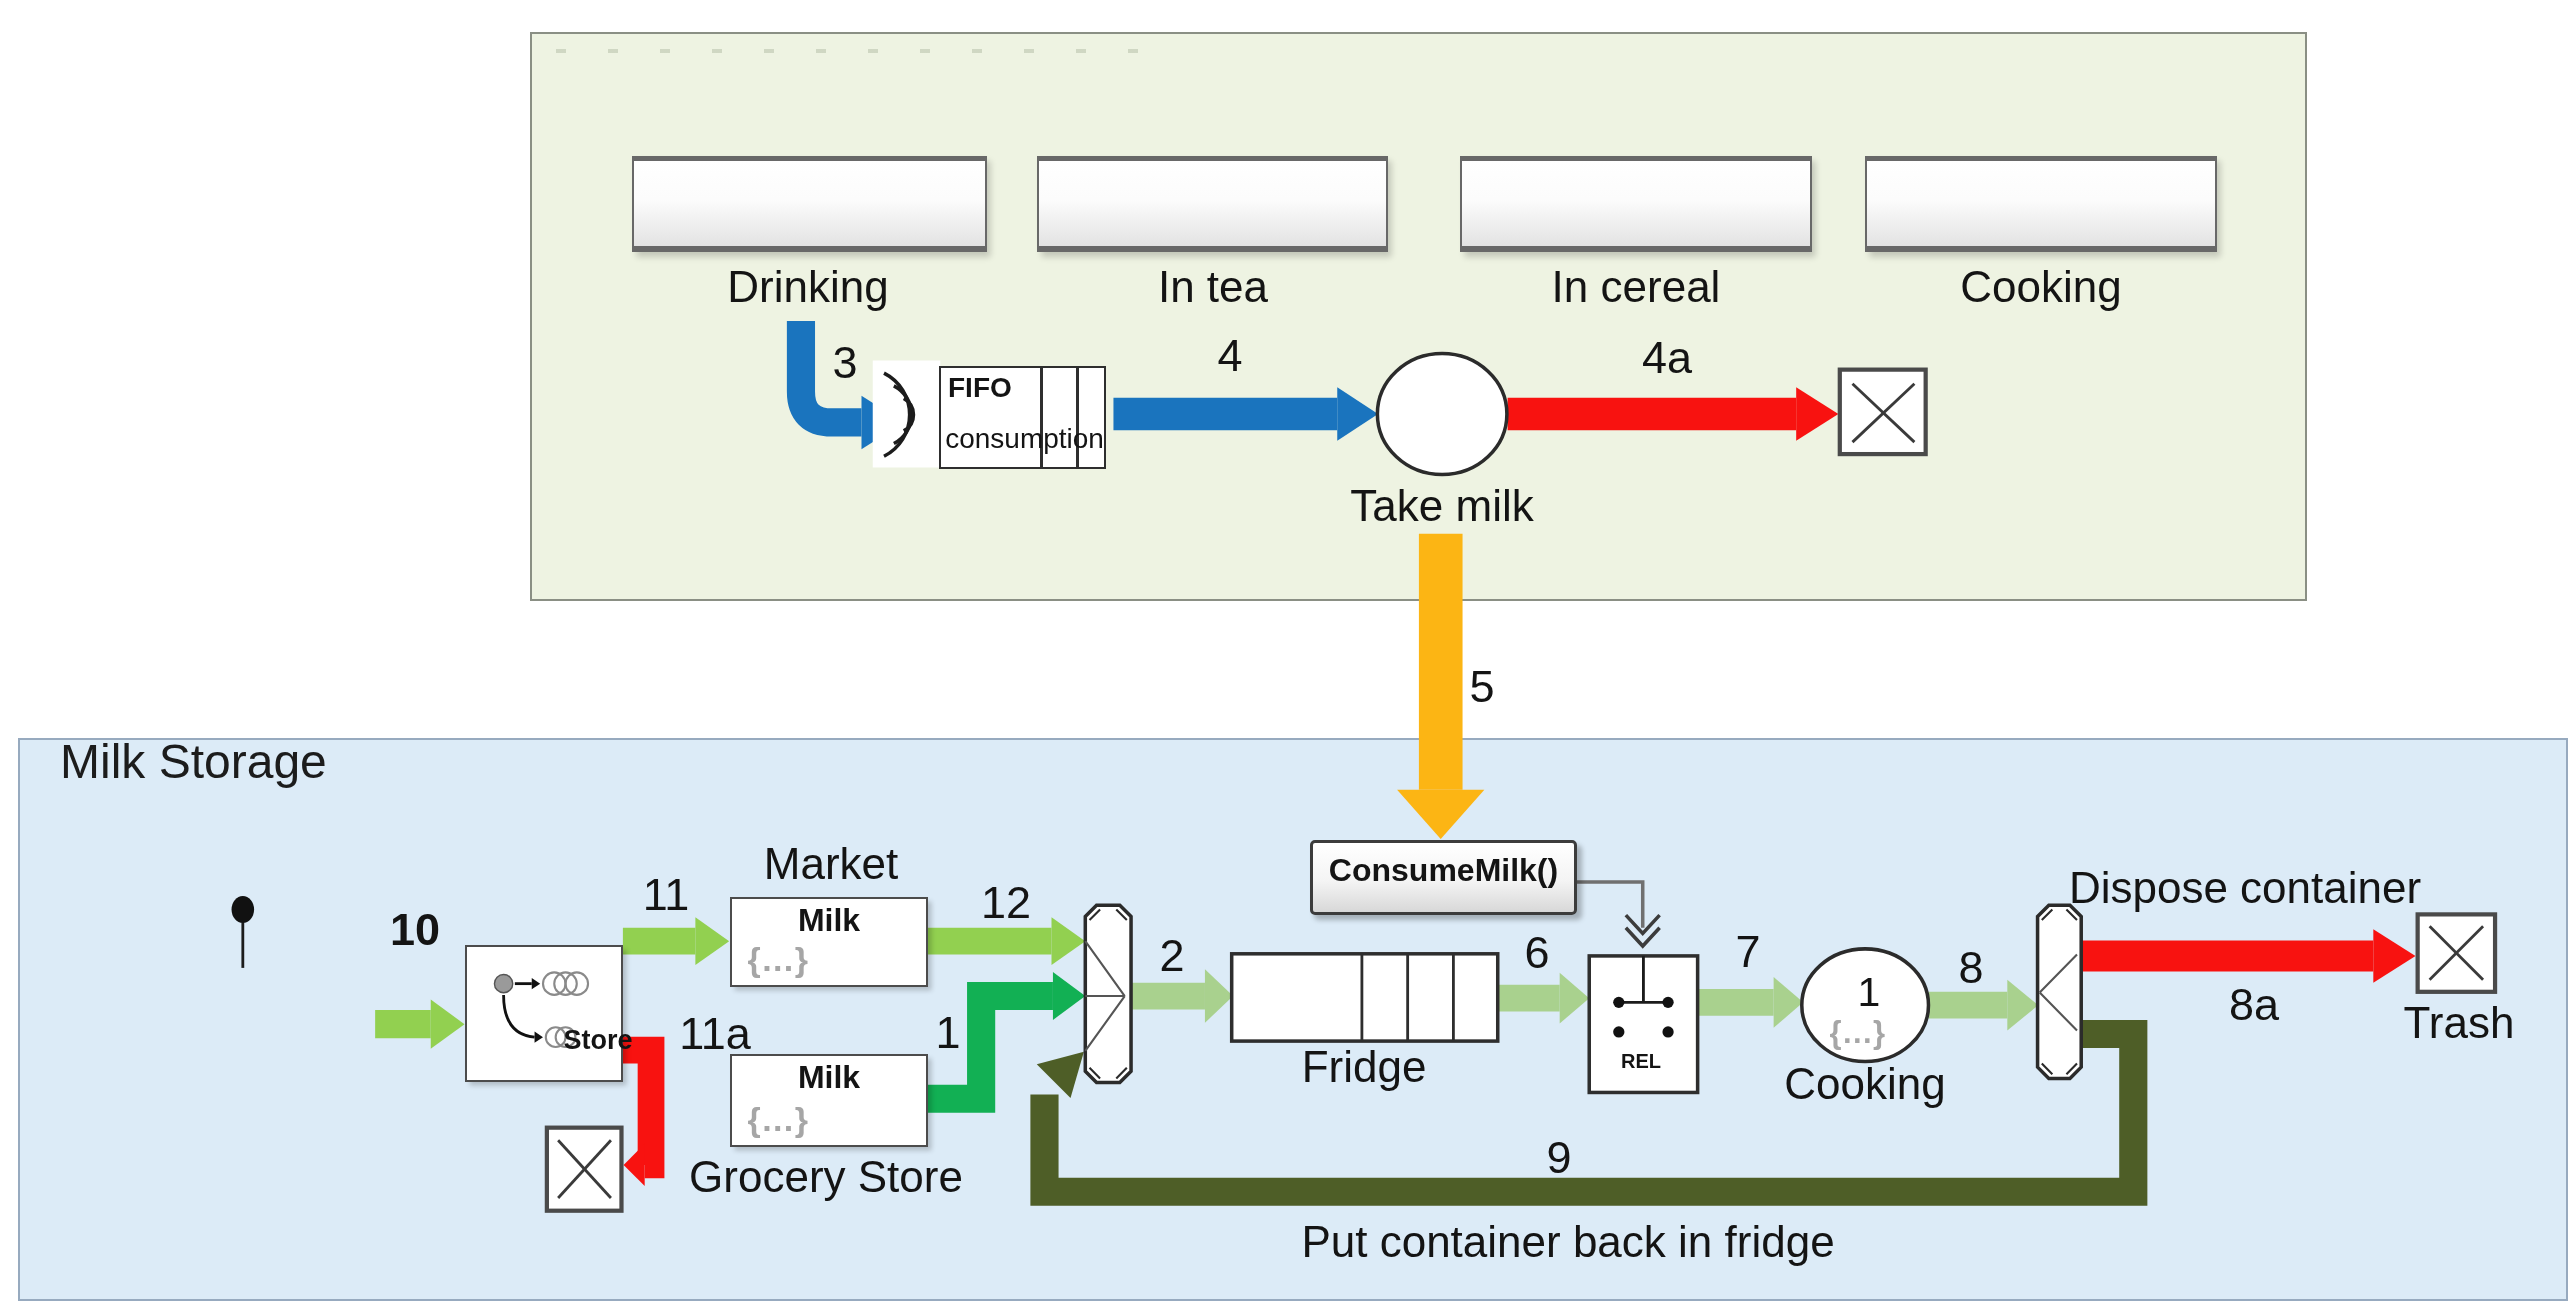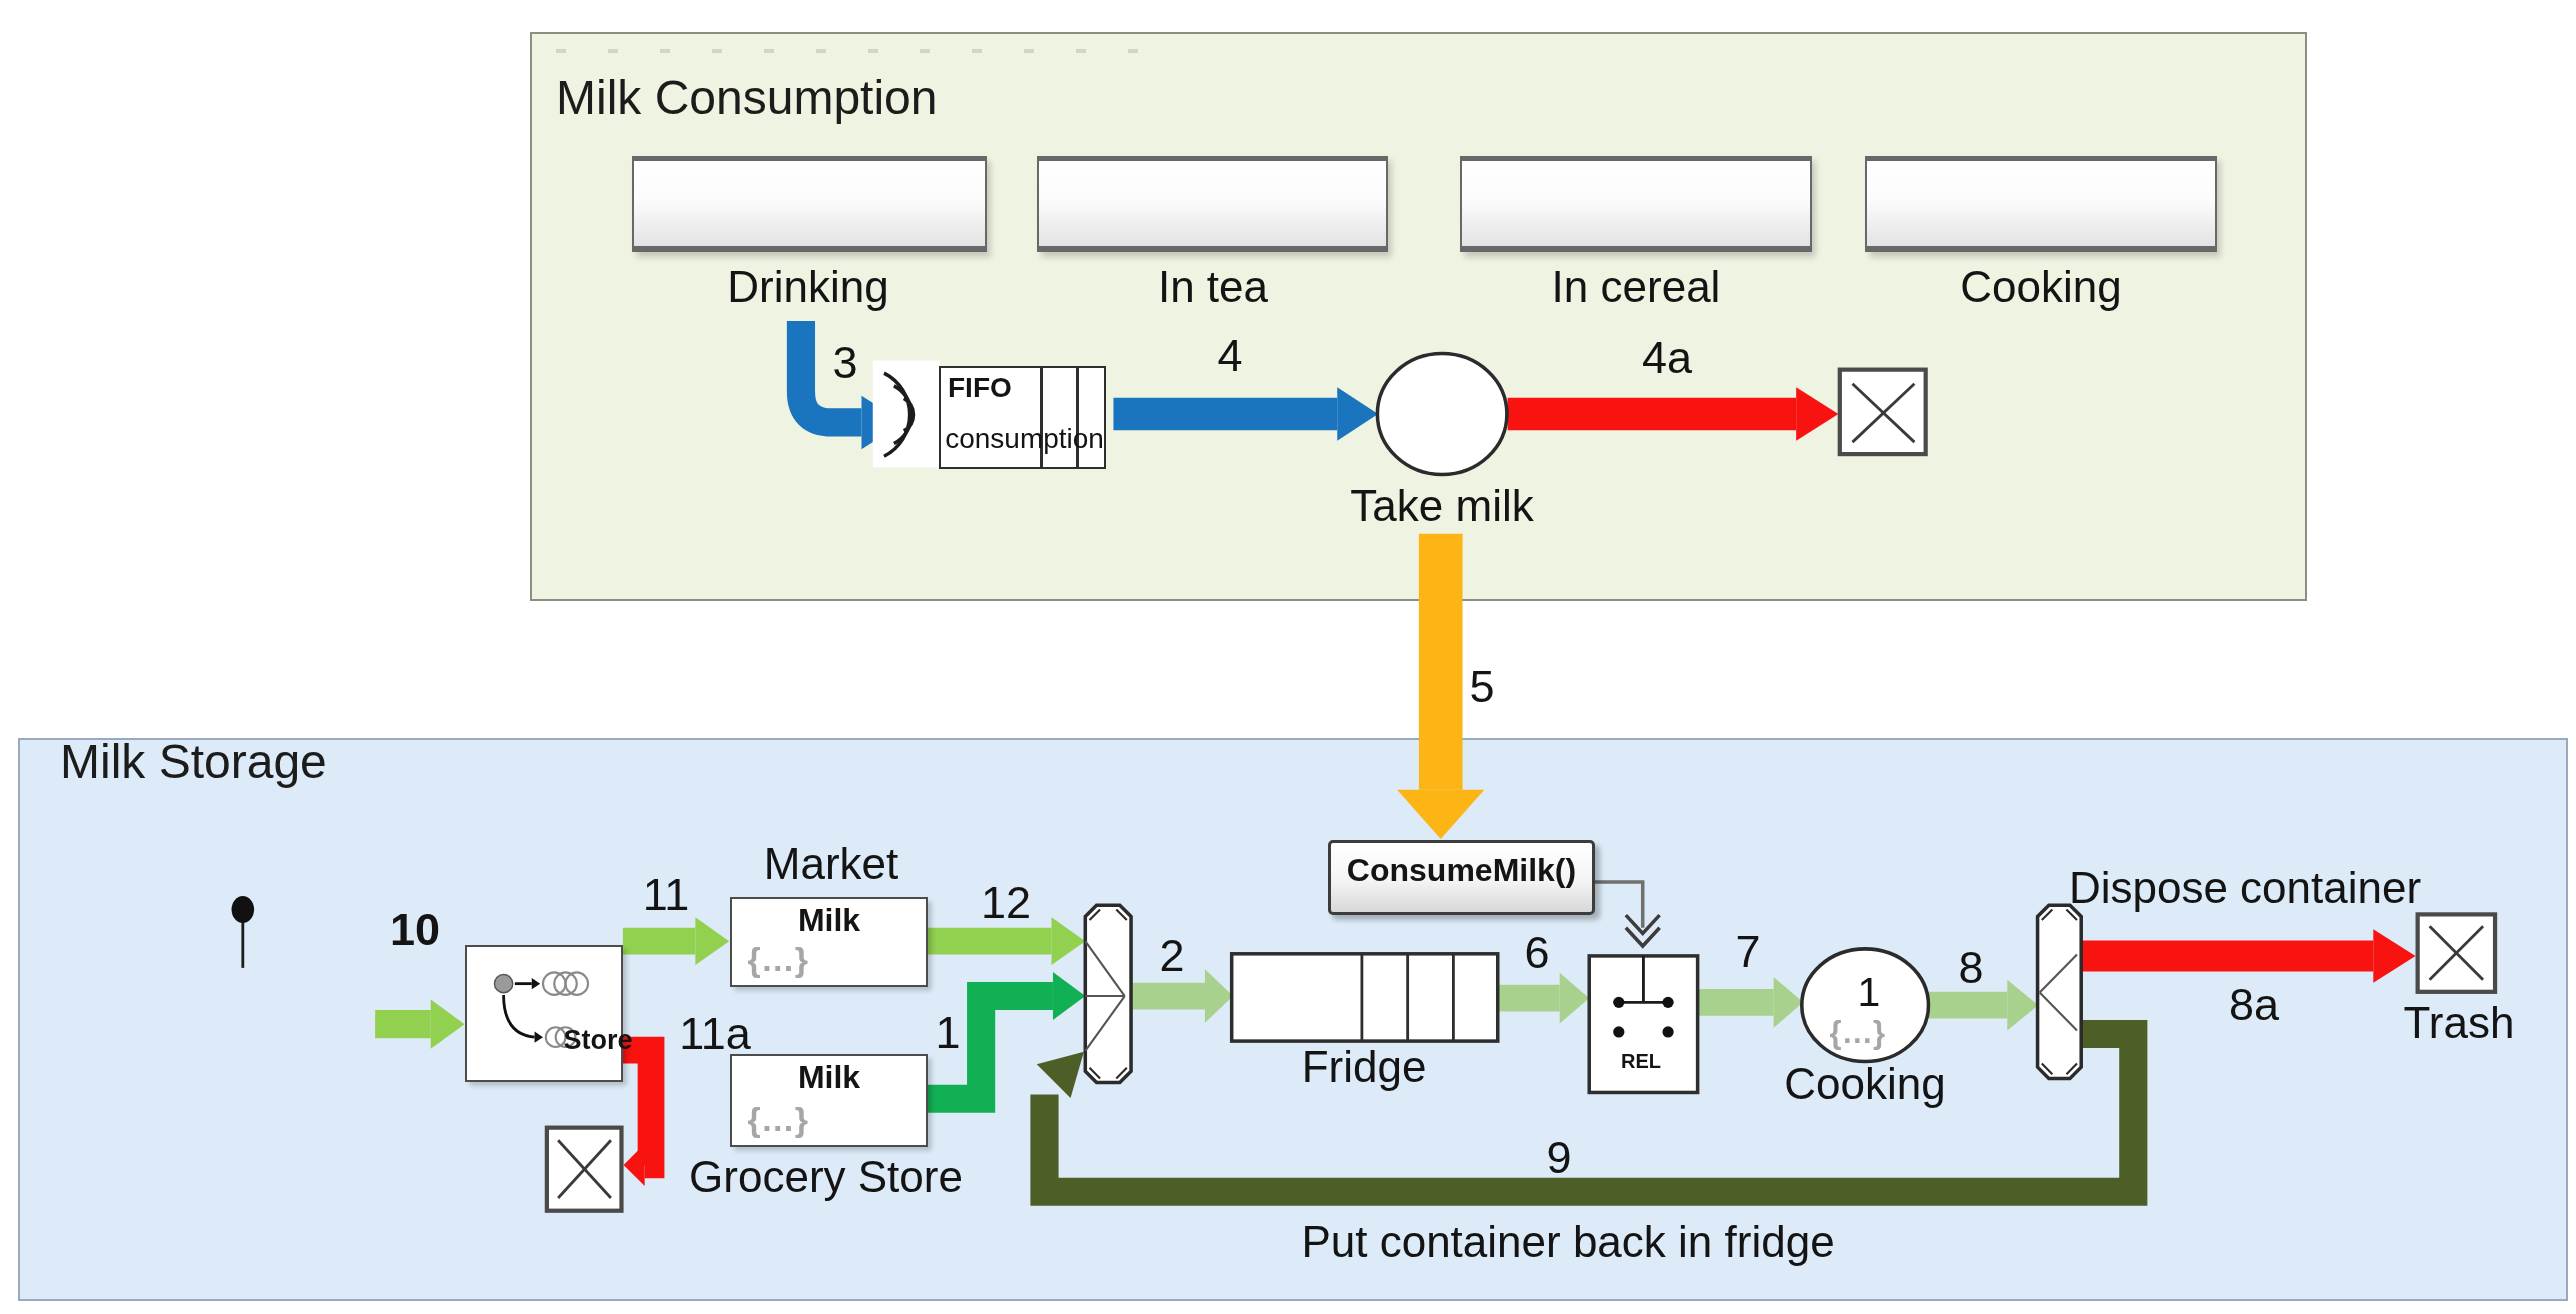--- a/index.html
+++ b/index.html
@@ -10,39 +10,38 @@
   #panel-storage{left:17.6px;top:738px;width:2550px;height:563px;background:#dcebf7;border:2.1px solid #97aabf;}
   .panel-title{position:absolute;font-size:48px;color:#1c1c1c;white-space:nowrap;}
   .artifact{position:absolute;width:619px;height:4.2px;opacity:.65;
      background:repeating-linear-gradient(90deg,#bfc8b2 0 10px,transparent 10px 52px);}
   svg{position:absolute;left:0;top:0;z-index:1;}
   .block{position:absolute;box-sizing:border-box;z-index:2;}
   .src-block{background:linear-gradient(180deg,#ffffff 0%,#fcfcfc 45%,#e3e3e3 100%);
      border:solid #686868;border-width:5px 2.1px 6.3px 2.1px;box-shadow:4.2px 5px 6.3px rgba(0,0,0,.18);}
   .fn-block{background:linear-gradient(180deg,#ffffff 0%,#f4f4f4 55%,#d8d8d8 100%);
      border:3.5px solid #3c3c3c;border-radius:5px;box-shadow:4.2px 5px 5.6px rgba(0,0,0,.25);
-     display:flex;align-items:center;justify-content:center;font-weight:bold;font-size:32px;margin-left:18px;}
+     display:flex;align-items:center;justify-content:center;font-weight:bold;font-size:32px;}
   .store-block{background:#ffffff;border:2.8px solid #4c4c4c;box-shadow:3.5px 4.2px 5px rgba(0,0,0,.2);}
   .fifo-block{background:#ffffff;border:2.1px solid #2e2e2e;}
   .lbl{position:absolute;z-index:3;transform:translate(-50%,-50%);font-size:44px;color:#141414;white-space:nowrap;}
   .num{position:absolute;z-index:3;transform:translate(-50%,-50%);font-size:45px;color:#141414;white-space:nowrap;}
   .milk-tag{position:absolute;left:0;right:0;top:2.8px;text-align:center;font-weight:bold;font-size:32px;}
   .props{position:absolute;left:15.5px;bottom:5.6px;font-weight:bold;font-size:34px;color:#a6a6a6;letter-spacing:1.4px;}
   .vline{position:absolute;top:0;bottom:0;width:2.8px;background:#2e2e2e;}
   .orig-lbl{position:absolute;z-index:3;font-weight:bold;font-size:27px;transform:translate(-50%,-50%);}
 </style>
 </head>
 <body>
 
 <div id="canvas">
 
   <div id="panel-consumption" class="panel"></div>
   <div id="panel-storage" class="panel"></div>
   <div class="artifact" style="left:556px;top:49px;"></div>
-  <div class="panel-title" style="left:556px;top:70px;">Milk Consumption</div>
   <div class="panel-title" style="left:60px;top:734px;">Milk Storage</div>
 
   <svg width="2576" height="1315" viewBox="0 0 3660 1868">
 
     <path d="M1138 456 L1138 556 Q1138 600 1182 600 L1224 600" fill="none" stroke="#1a74be" stroke-width="40"></path>
     <polygon points="1224,562 1224,638 1284,600" fill="#1a74be"></polygon>
 
     <path d="M1582 588 H1900" stroke="#1a74be" stroke-width="46"></path>
     <polygon points="1900,550 1900,626 1958,588" fill="#1a74be"></polygon>
 

